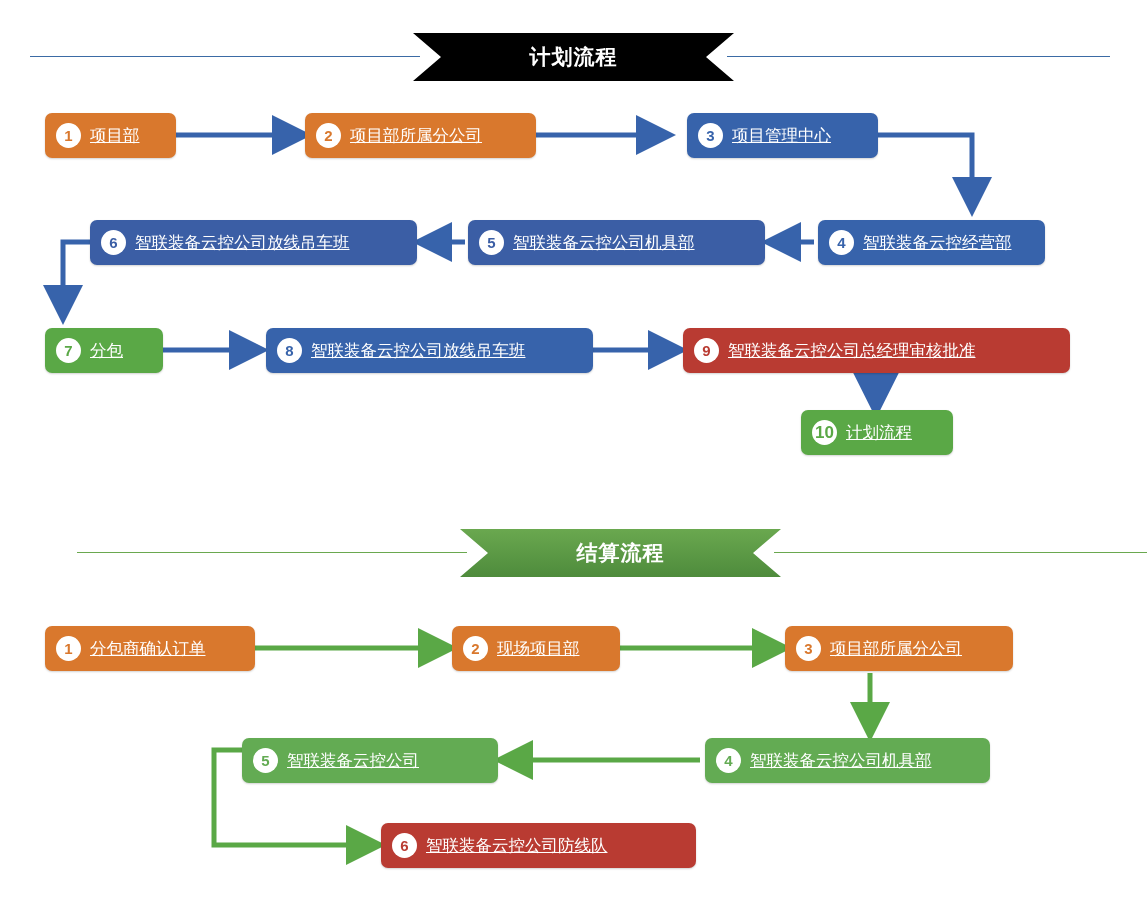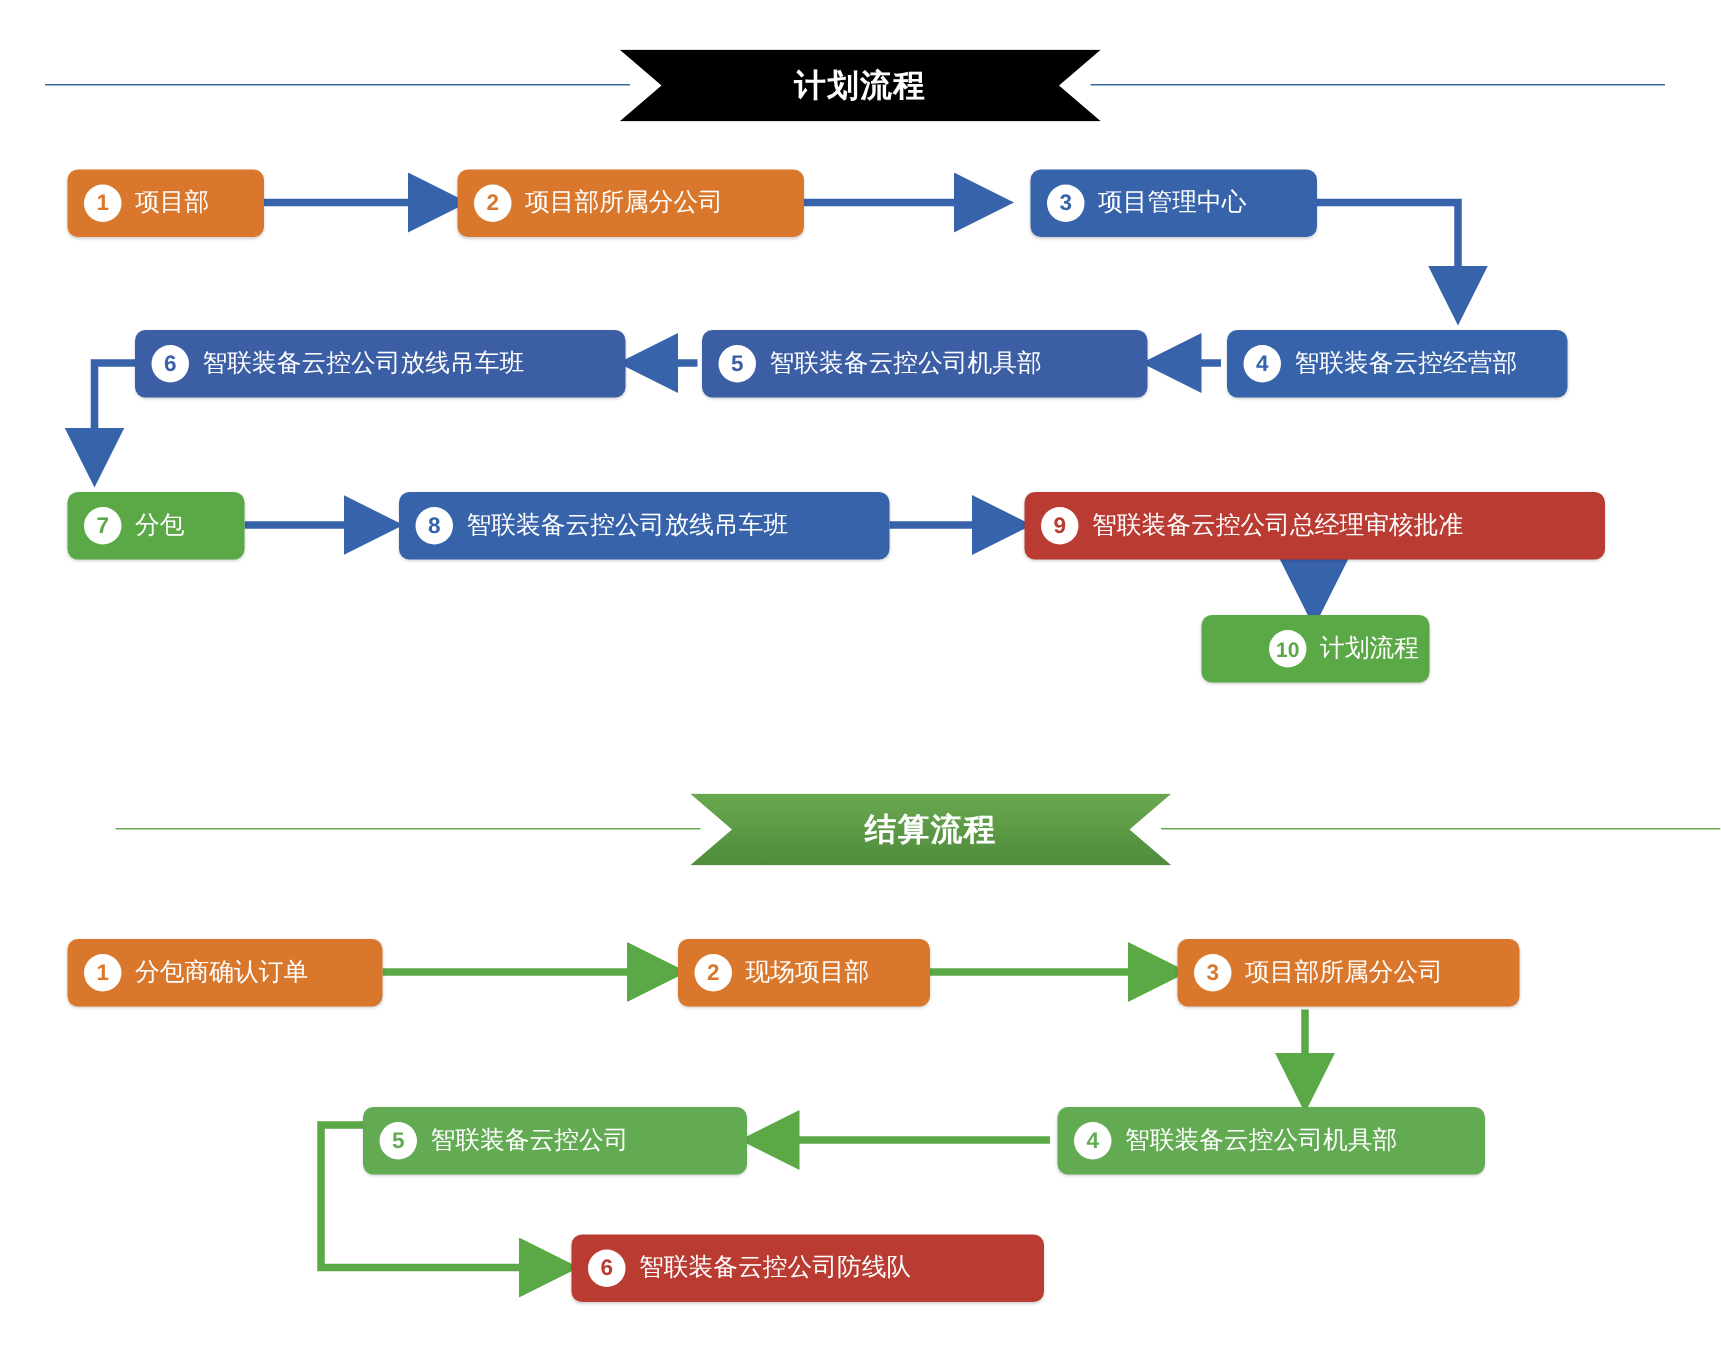--- a/index.html
+++ b/index.html
@@ -57,22 +57,22 @@
     flex:none;
     width:25px;height:25px;
     border-radius:50%;
     background:#ffffff;
     display:flex;align-items:center;justify-content:center;
     font-size:15px;
     font-weight:bold;
     margin-right:9px;
     line-height:1;
   }
-  .node .badge.wide{font-size:14px;margin-left:34px;}
-  .node .label{line-height:1;}
+  .node .badge.wide{font-size:17px;}
+  .node .label{line-height:1;text-decoration:underline;}
 
   .node.orange{background:#d9782d;}
   .node.orange .badge{color:#d9782d;}
   .node.blue{background:#3763ab;}
   .node.blue .badge{color:#3763ab;}
   .node.blue2{background:#3b5ea5;}
   .node.blue2 .badge{color:#3b5ea5;}
   .node.green{background:#5aa846;}
   .node.green .badge{color:#5aa846;}
   .node.green2{background:#63ab53;}

